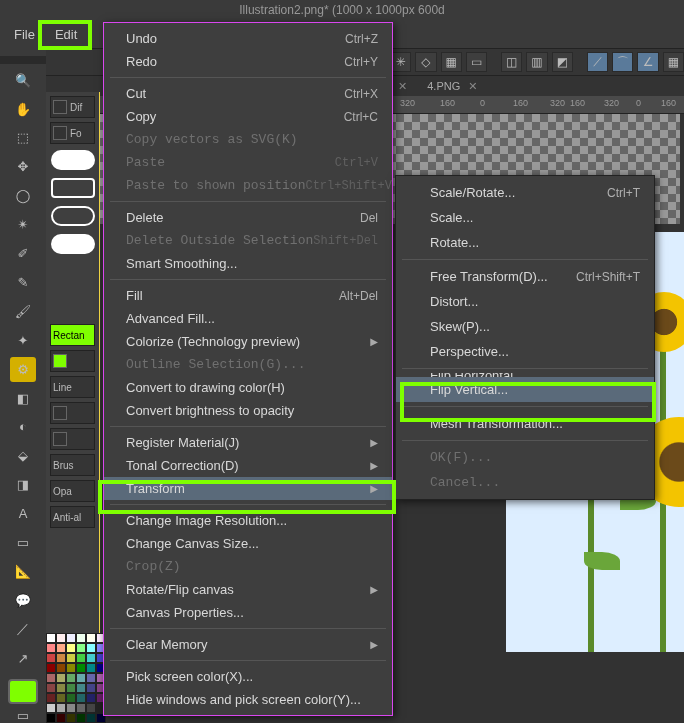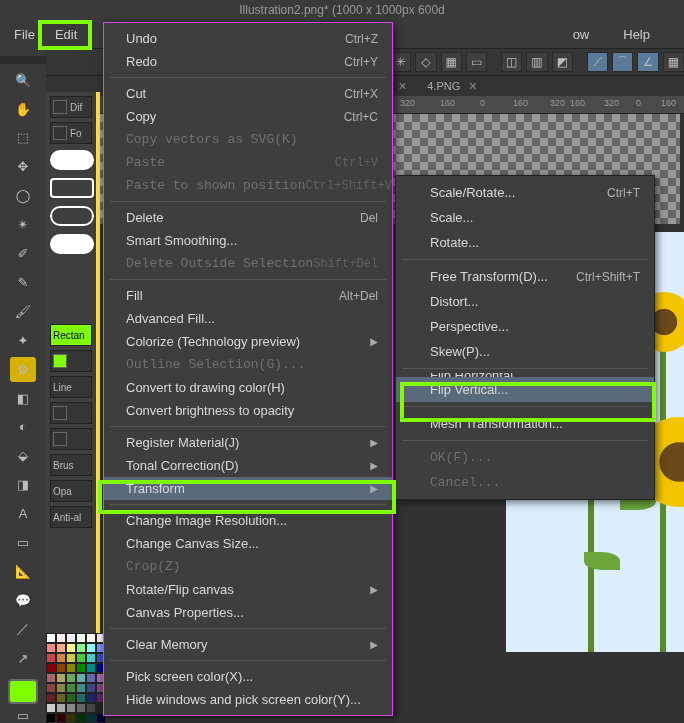--- a/index.html
+++ b/index.html
@@ -107,21 +107,21 @@
       border-radius: 4px;
       margin-top: 4px;
     }
     
     .option-panel {
       position: absolute;
       left: 46px; top: 92px;
       width: 54px;
       bottom: 12px;
       background: #3f3f3f;
-      border-right: 4px solid #fde047;
+      border-right: 1px solid #fde047;
       padding: 4px;
       font-size: 10px;
       color: #bbb;
       display:flex; flex-direction:column; gap:4px;
     }
     .opt-row { height: 22px; background:#353535; border:1px solid #222; display:flex; align-items:center; padding:0 2px; overflow:hidden; white-space:nowrap; }
     .opt-shape { width:44px; height:20px; background:#fff; border-radius:10px; margin:2px auto; }
     .opt-shape.outline { background:#3f3f3f; border:2px solid #fff; }
     .opt-shape.round { border-radius:4px; }
     .opt-shape.flat { border-radius:10px; }
@@ -196,24 +196,20 @@
 <body>
 
 <div class="titlebar">
   <span>Illustration2.png* (1000 x 1000px 600d</span>
 </div>
 
 <div class="menubar">
   <div class="menubar-item">File</div>
   <div class="menubar-item">Edit</div>
   <div class="menubar-gap"></div>
-  <div class="menubar-right">
-    <div class="menubar-item">ow</div>
-    <div class="menubar-item">Help</div>
-  </div>
 </div>
 
 <div class="highlight-box" style="left:38px; top:20px; width:54px; height:30px;"></div>
 
 <div class="toolrow">
   <div class="toolrow-icon">✳</div>
   <div class="toolrow-icon">◇</div>
   <div class="toolrow-icon">▦</div>
   <div class="toolrow-icon">▭</div>
   <div class="toolrow-sep"></div>
@@ -411,26 +407,26 @@
     </div>
   <div class="menu-item disabled">
       <span class="lbl">Paste to shown position</span>
       <span class="short">Ctrl+Shift+V</span>
     </div>
   <div class="menu-sep"></div>
   <div class="menu-item">
       <span class="lbl">Delete</span>
       <span class="short">Del</span>
     </div>
-  <div class="menu-item">
-      <span class="lbl">Smart Smoothing...</span>
-    </div>
   <div class="menu-item disabled">
       <span class="lbl">Delete Outside Selection</span>
       <span class="short">Shift+Del</span>
+    </div>
+  <div class="menu-item">
+      <span class="lbl">Smart Smoothing...</span>
     </div>
   <div class="menu-sep"></div>
   <div class="menu-item">
       <span class="lbl">Fill</span>
       <span class="short">Alt+Del</span>
     </div>
   <div class="menu-item">
       <span class="lbl">Advanced Fill...</span>
     </div>
   <div class="menu-item">
@@ -505,24 +501,24 @@
     </div>
   <div class="menu-sep"></div>
   <div class="menu-item">
       <span class="lbl">Free Transform(D)...</span>
       <span class="short">Ctrl+Shift+T</span>
     </div>
   <div class="menu-item">
       <span class="lbl">Distort...</span>
     </div>
   <div class="menu-item">
+      <span class="lbl">Skew(P)...</span>
+    </div>
+  <div class="menu-item">
       <span class="lbl">Perspective...</span>
-    </div>
-  <div class="menu-item">
-      <span class="lbl">Skew(P)...</span>
     </div>
   <div class="menu-sep"></div>
   <div class="menu-item" style="height:4px;overflow:hidden;padding-top:0;padding-bottom:0">
       <span class="lbl">Flip Horizontal...</span>
     </div>
   <div class="menu-item hover">
       <span class="lbl">Flip Vertical...</span>
     </div>
   <div class="menu-sep"></div>
   <div class="menu-item">

